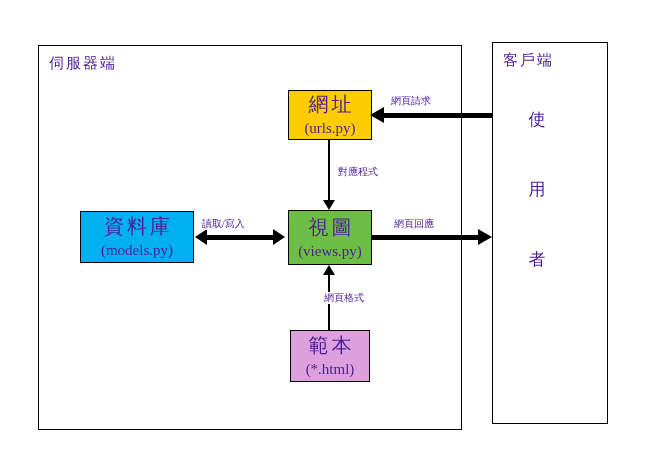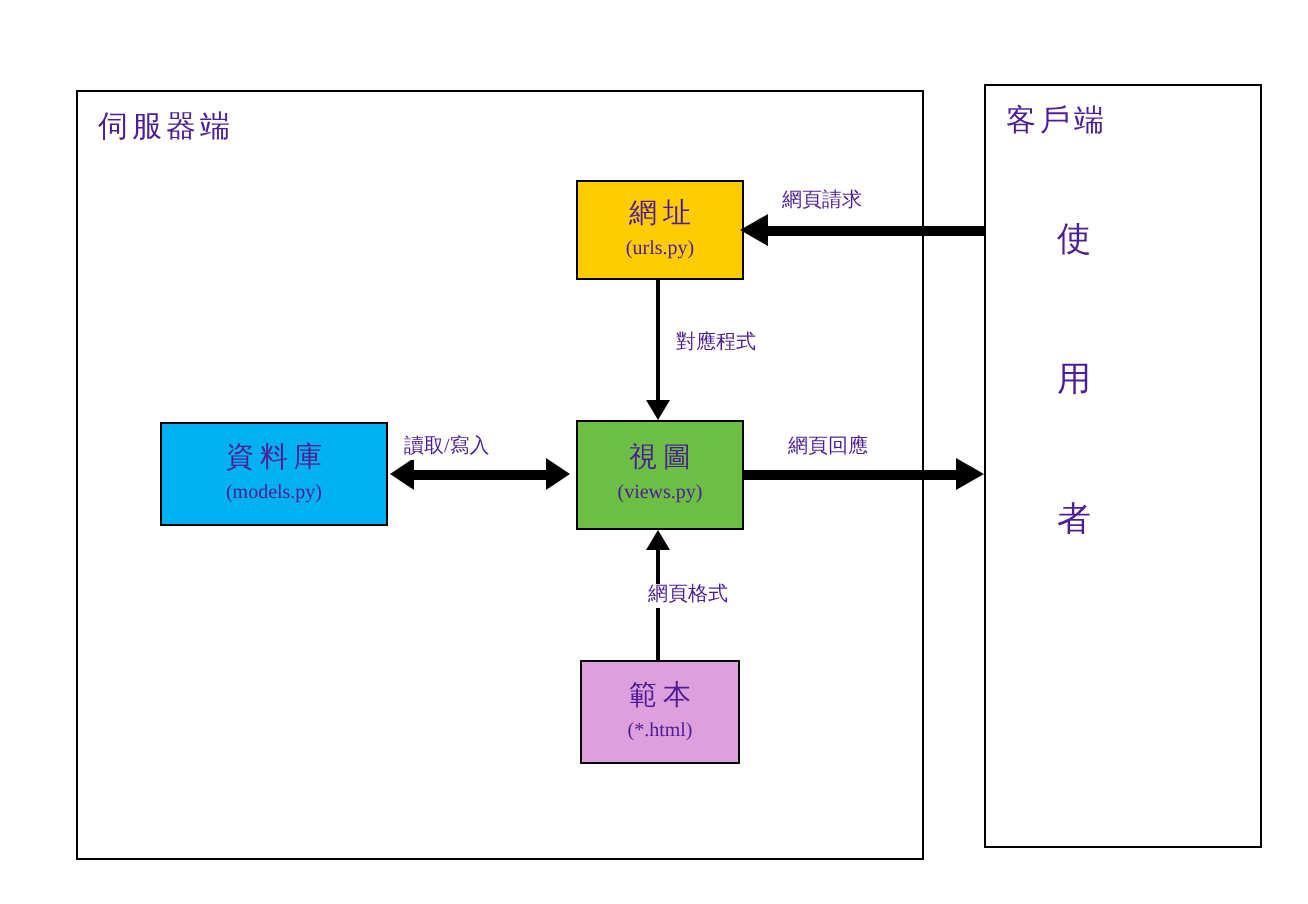--- a/index.html
+++ b/index.html
@@ -20,40 +20,40 @@
   }
   .panel-label {
     position: absolute;
     top: 8px;
     left: 10px;
     font-size: 15px;
     letter-spacing: 2px;
     white-space: nowrap;
   }
   .server-panel { left: 38px; top: 45px; width: 424px; height: 385px; }
-  .client-panel { left: 492px; top: 42px; width: 139px; height: 382px; text-decoration: underline; }
+  .client-panel { left: 492px; top: 42px; width: 116px; height: 382px; text-decoration: underline; }
   .user-char {
     position: absolute;
     left: 0;
     width: 88px;
     text-align: center;
     font-size: 17px;
   }
   .node {
     position: absolute;
     border: 1px solid #000;
     display: flex;
     flex-direction: column;
     align-items: center;
     justify-content: center;
     text-align: center;
     line-height: 1.35;
   }
-  .node-title { font-size: 14px; letter-spacing: 3px; text-indent: 3px; }
-  .node-subtitle { font-size: 10px; }
+  .node-title { font-size: 20px; letter-spacing: 3px; text-indent: 3px; }
+  .node-subtitle { font-size: 15px; }
   .node-urls     { left: 288px; top: 90px;  width: 84px;  height: 50px; background: #FFCC00; }
   .node-views    { left: 288px; top: 210px; width: 84px;  height: 55px; background: #6CBE45; }
   .node-models   { left: 80px;  top: 211px; width: 114px; height: 52px; background: #00B0F0; }
   .node-template { left: 290px; top: 330px; width: 80px;  height: 52px; background: #DDA0DD; }
   .line { position: absolute; background: #000; }
   .ah { position: absolute; width: 0; height: 0; }
   .edge-label {
     position: absolute;
     font-size: 10px;
     white-space: nowrap;

